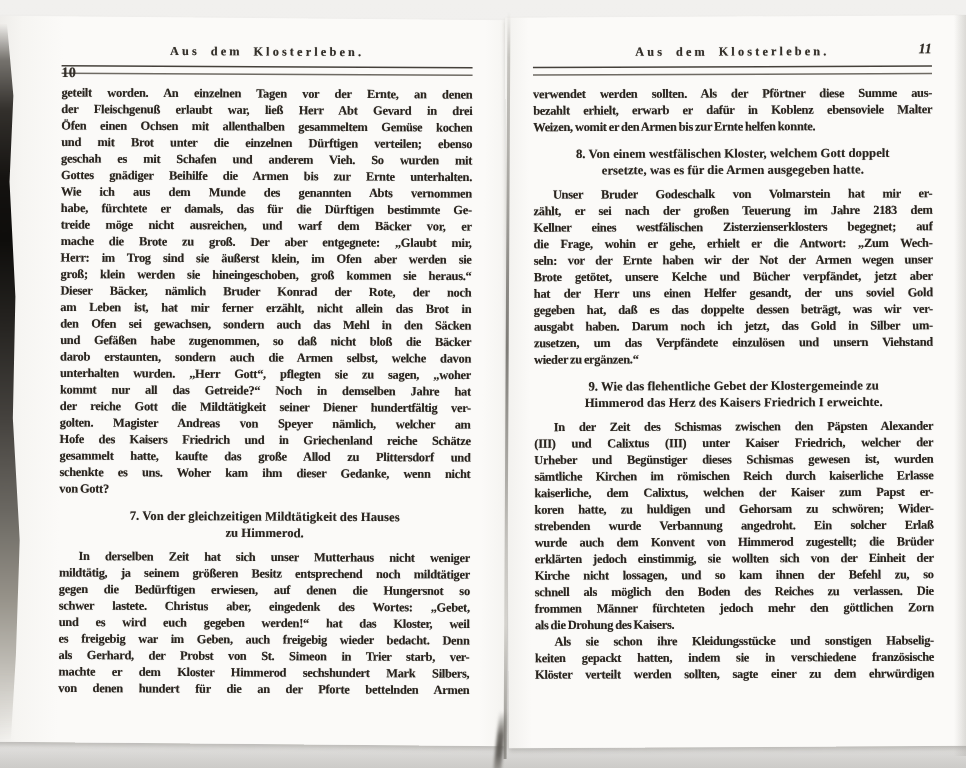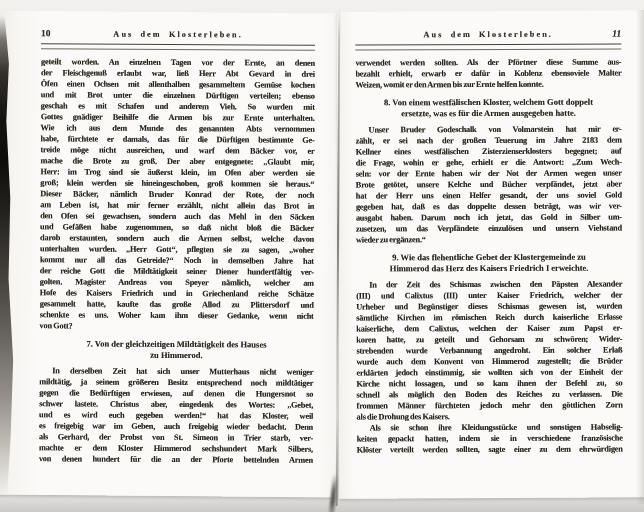--- a/index.html
+++ b/index.html
@@ -21,21 +21,21 @@
     background: linear-gradient(to right, #f2f1ee 0%, #fbfaf8 5%, #fbfaf8 96%, #f2f1ee 100%);
     box-shadow: 0 2px 3px rgba(96,92,86,0.28);
   }
   .content { position:absolute; color:#2a251f; }
   .content-left  { left:40px;  top:30px; width:274px; transform:rotate(0.3deg); }
   .content-right { left:356px; top:30px; width:266px; transform:rotate(-0.2deg); }
   .running-head { position:relative; height:12px; font-size:8.2px; font-weight:bold;
                   color:#332f29; text-shadow:0 0 .5px rgba(42,37,31,.55); }
   .head-title { display:block; text-align:center; letter-spacing:2.1px; word-spacing:3px; }
   .pagenum { position:absolute; top:-1px; font-size:9.5px; letter-spacing:0; }
-  .pagenum-left { left:0; } .pagenum-right { right:0;font-style:italic; }
+  .pagenum-left { left:0;margin-top:16px; } .pagenum-right { right:0;font-style:italic; }
   .head-rule { margin-top:2px; height:3.5px; width:100%;
                border-top:1.6px solid #45413b; border-bottom:1px solid #6e6a63; }
   .page-body { margin-top:7px; font-size:8.3px; line-height:11px; font-weight:bold;
                letter-spacing:-0.2px; word-spacing:-0.5px;
                text-shadow:0 0 .5px rgba(42,37,31,.5); }
   .block.heading { margin:7px 0 5px; }
   .line { height:11px; text-align:justify; text-align-last:justify; overflow:visible; }
   .line.endline { text-align-last:left; }
   .line.indent { text-indent:13px; }
   .block.heading .line { text-align:center; text-align-last:center;
@@ -162,21 +162,21 @@
         <div class="block heading">
           <div class="line">9. Wie das flehentliche Gebet der Klostergemeinde zu</div>
           <div class="line">Himmerod das Herz des Kaisers Friedrich I erweichte.</div>
         </div>
         <div class="block body">
           <div class="line indent">In der Zeit des Schismas zwischen den Päpsten Alexander</div>
           <div class="line">(III) und Calixtus (III) unter Kaiser Friedrich, welcher der</div>
           <div class="line">Urheber und Begünstiger dieses Schismas gewesen ist, wurden</div>
           <div class="line">sämtliche Kirchen im römischen Reich durch kaiserliche Erlasse</div>
           <div class="line">kaiserliche, dem Calixtus, welchen der Kaiser zum Papst er-</div>
-          <div class="line">koren hatte, zu geteilt und Gehorsam zu schwören; Wider-</div>
+          <div class="line">koren hatte, zu huldigen und Gehorsam zu schwören; Wider-</div>
           <div class="line">strebenden wurde Verbannung angedroht. Ein solcher Erlaß</div>
           <div class="line">wurde auch dem Konvent von Himmerod zugestellt; die Brüder</div>
           <div class="line">erklärten jedoch einstimmig, sie wollten sich von der Einheit der</div>
           <div class="line">Kirche nicht lossagen, und so kam ihnen der Befehl zu, so</div>
           <div class="line">schnell als möglich den Boden des Reiches zu verlassen. Die</div>
           <div class="line">frommen Männer fürchteten jedoch mehr den göttlichen Zorn</div>
           <div class="line endline">als die Drohung des Kaisers.</div>
           <div class="line indent">Als sie schon ihre Kleidungsstücke und sonstigen Habselig-</div>
           <div class="line">keiten gepackt hatten, indem sie in verschiedene französische</div>
           <div class="line">Klöster verteilt werden sollten, sagte einer zu dem ehrwürdigen</div>

